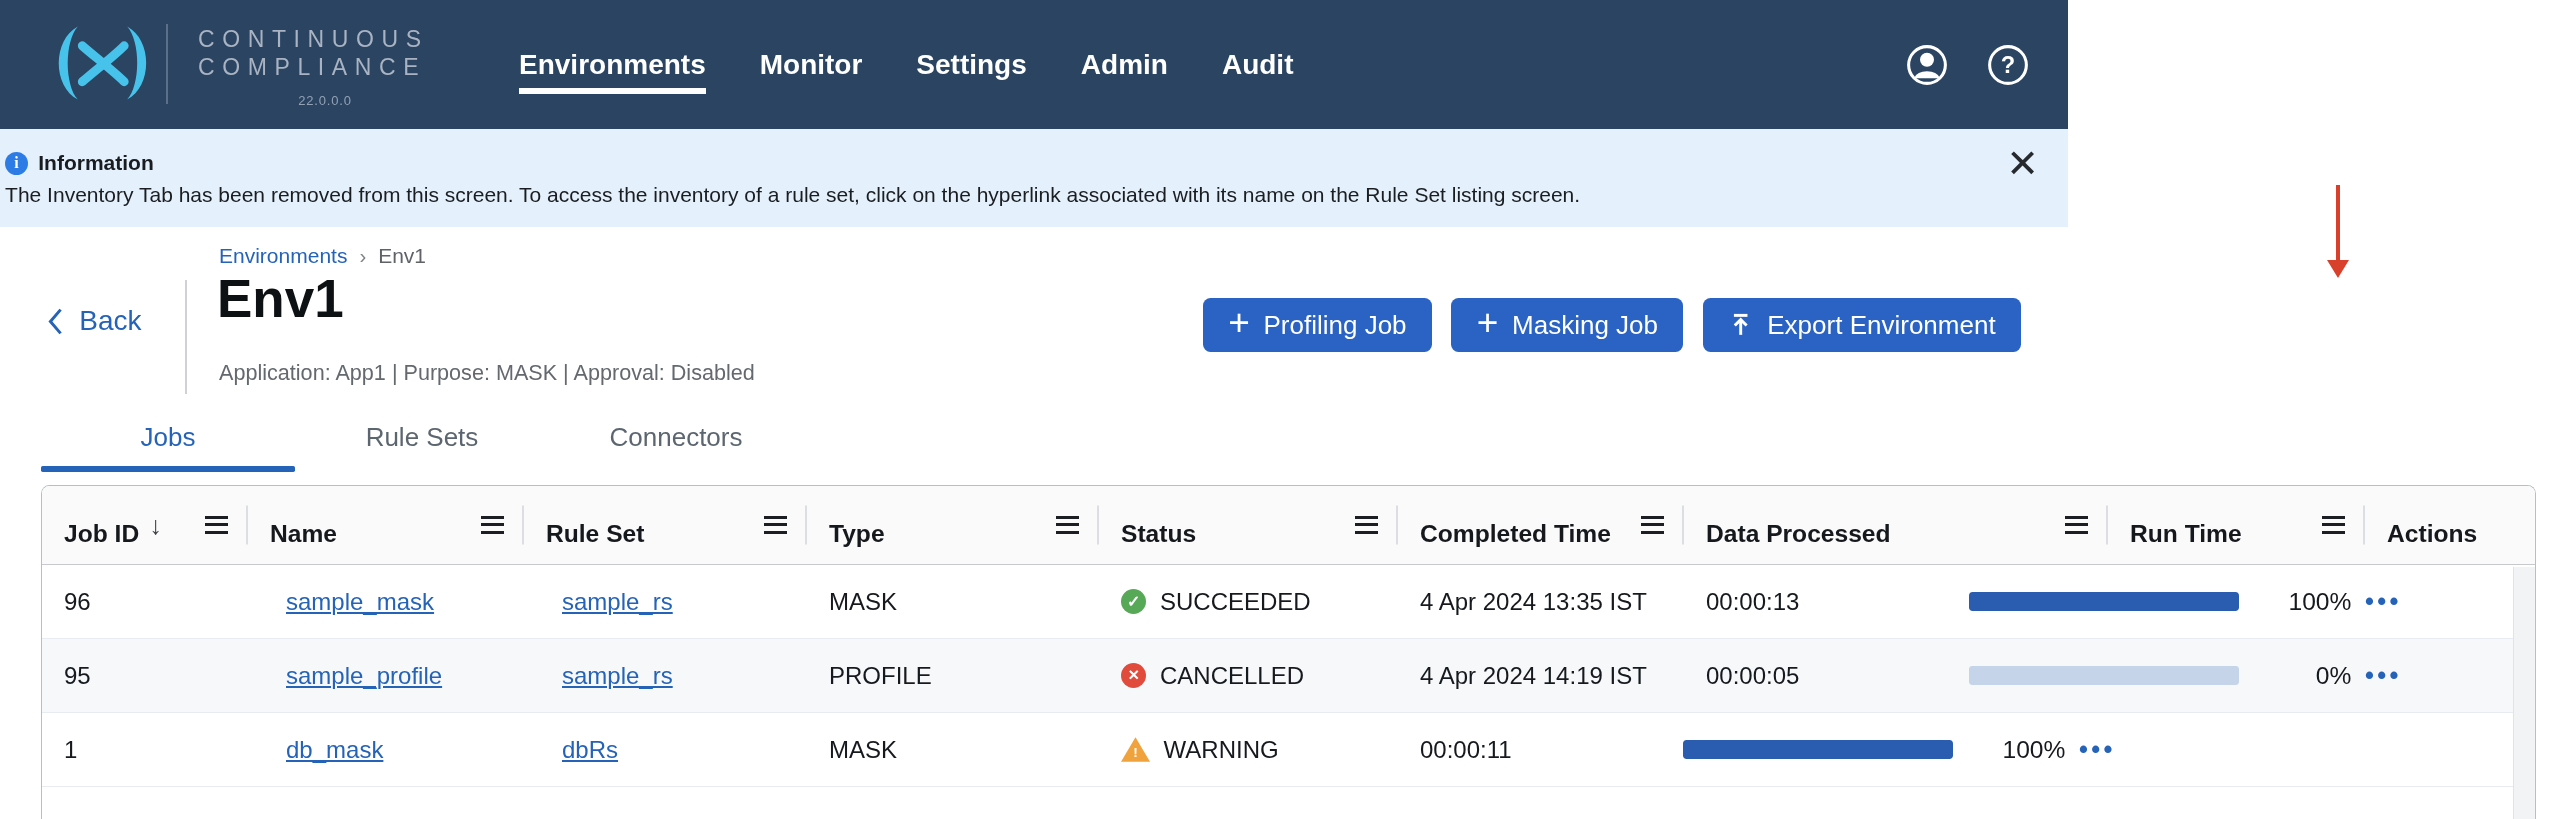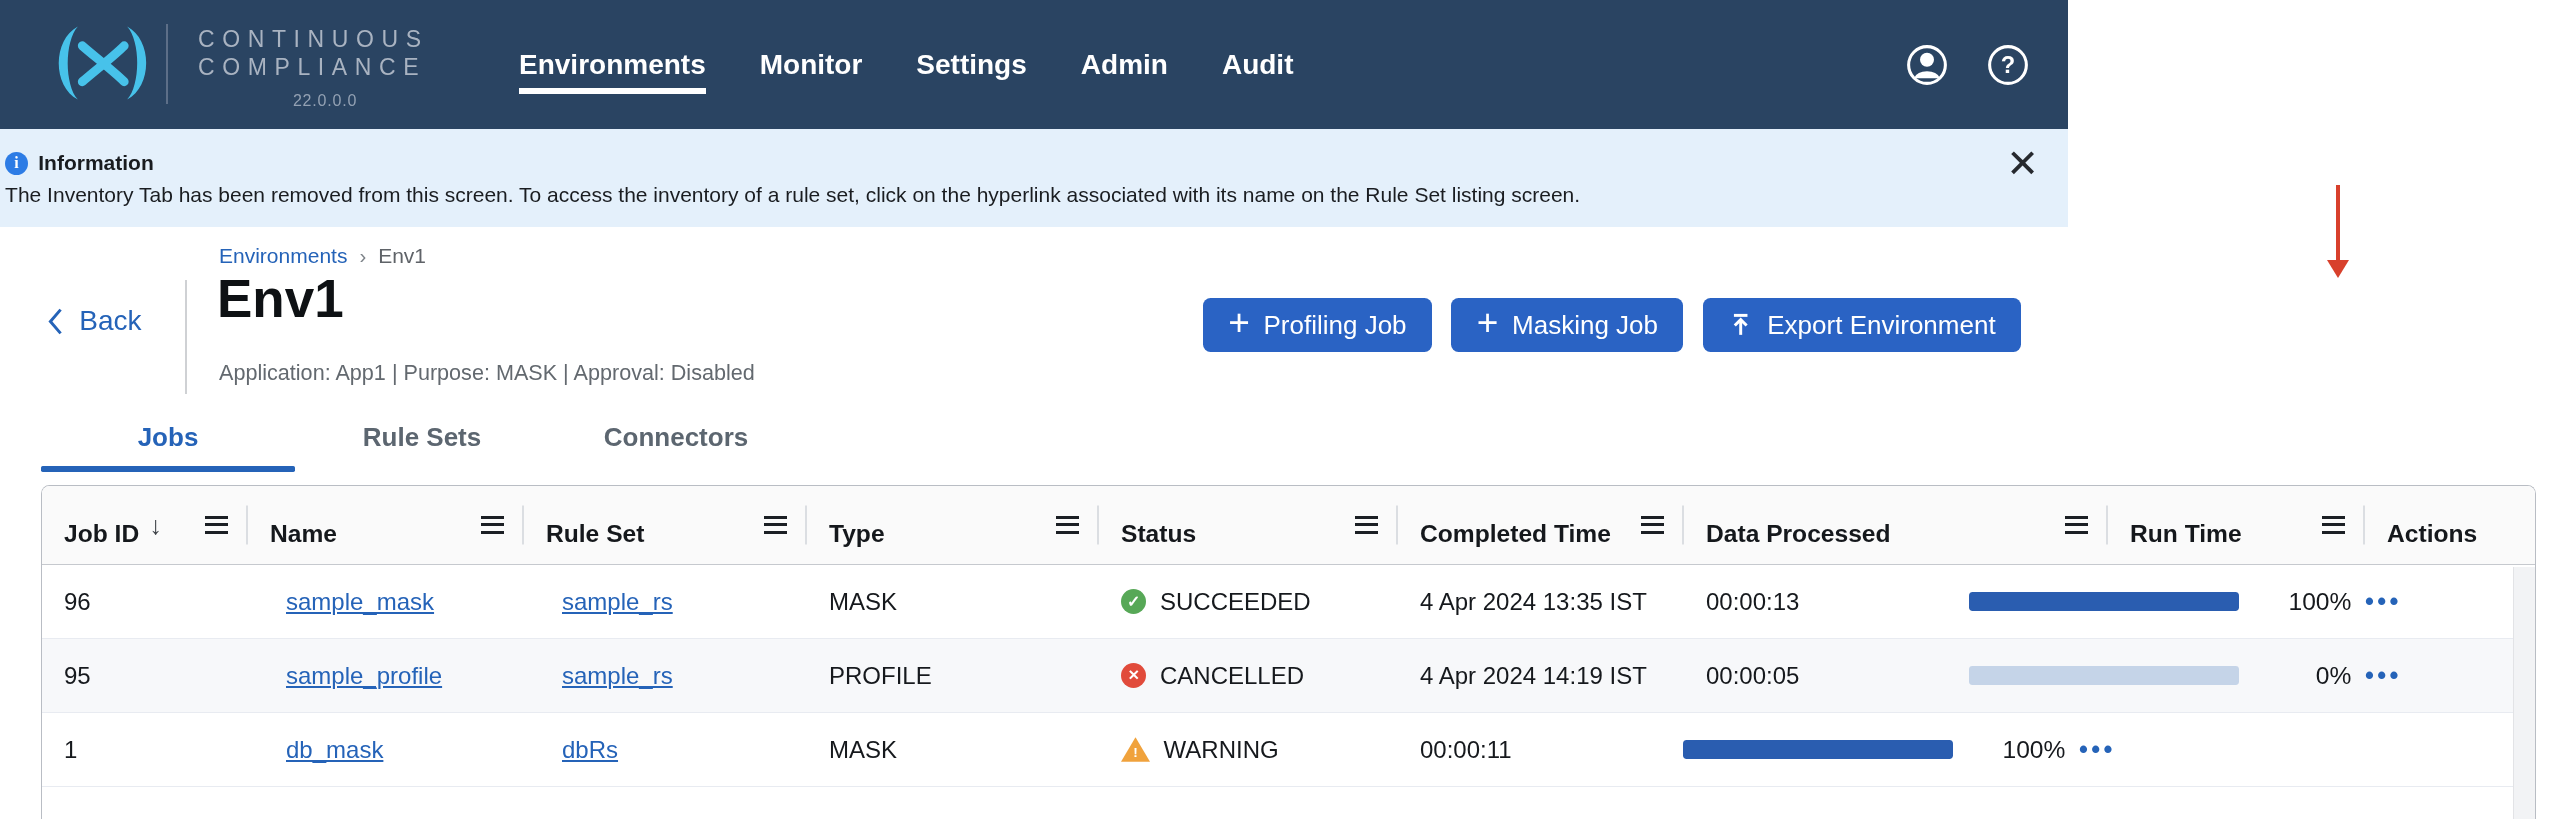--- a/index.html
+++ b/index.html
@@ -4,21 +4,21 @@
 <style>
   * { margin:0; padding:0; box-sizing:border-box; }
   html,body { width:2576px; height:819px; background:#fff; font-family:"Liberation Sans", sans-serif; overflow:hidden; }
   .stage { position:relative; width:2068px; height:819px; background:#fff; }
 
   
   .navbar { position:absolute; left:0; top:0; width:100%; height:129px; background:var(--navbar-bg); }
   .logo-mark { position:absolute; left:39px; top:20.4px; width:127px; height:86px; }
   .logo-sep { position:absolute; left:166px; top:24px; width:1.7px; height:80px; background:#5d6f88; }
   .brand { position:absolute; left:198px; top:25.4px; color:var(--logo-grey); font-size:23px; letter-spacing:7.6px; line-height:28px; font-weight:400; width:254px; }
-  .brand .version { margin-top:6px; font-size:16px; letter-spacing:0.8px; color:#93a1b3; text-align:center; }
+  .brand .version { margin-top:6px; font-size:13px; letter-spacing:0.8px; color:#93a1b3; text-align:center; }
   .nav-items { position:absolute; left:519px; top:0; height:129px; display:flex; align-items:center; gap:54px; }
   .nav-item { position:relative; color:#fff; font-size:28px; font-weight:700; cursor:pointer; text-decoration:none; }
   .nav-item.active::after { content:''; position:absolute; left:0; right:0; bottom:-13.6px; height:6px; background:#fff; }
   .nav-icons { position:absolute; right:39px; top:0; height:129px; display:flex; align-items:center; gap:39px; }
 
   
   .banner { position:absolute; left:0; top:129px; width:100%; height:98px; background:var(--banner-bg); }
   .banner-title-row { position:absolute; left:5.1px; top:22px; display:flex; align-items:center; gap:10.2px; }
   .info-icon { width:23px; height:23px; border-radius:50%; background:var(--info-blue); color:#fff; font-size:16px; font-weight:700; font-family:"Liberation Serif", serif; display:flex; align-items:center; justify-content:center; }
   .banner-title { font-size:21px; font-weight:700; color:#191c20; }
@@ -39,21 +39,21 @@
   .title-divider { position:absolute; left:185px; top:280px; width:1.7px; height:114px; background:#cfd1d4; }
   .page-title { position:absolute; left:217px; top:268px; font-size:53px; font-weight:600; color:#0e1114; }
   .page-subtitle { position:absolute; left:219px; top:360px; font-size:21.6px; color:#63696f; }
 
   .header-buttons { position:absolute; right:47px; top:298px; display:flex; gap:19.5px; }
   .btn { height:54px; background:var(--button-blue); color:#fff; border:none; border-radius:7.6px; padding:0 25.4px; font-size:26px; font-family:"Liberation Sans", sans-serif; display:flex; align-items:center; gap:13.6px; cursor:pointer; }
   .btn .plus { font-size:37px; font-weight:300; line-height:1; margin-top:-4.2px; }
 
   
   .tabs { position:absolute; left:41px; top:422px; display:flex; }
-  .tab { width:254px; text-align:center; font-size:26px; font-weight:700; color:var(--tab-grey); cursor:pointer; }
+  .tab { width:254px; text-align:center; font-size:26px; font-weight:400; color:var(--tab-grey); cursor:pointer; }
   .tab.active { color:var(--link-blue); }
   .tab-underline { position:absolute; left:41px; top:466px; width:254px; height:6px; background:var(--link-blue); border-radius:1.7px; }
 
   
   .card { position:absolute; left:41px; top:485px; width:2495px; height:334px; border:1.7px solid var(--border-grey); border-bottom:none; border-radius:8.5px 8.5px 0 0; background:#fff; overflow:hidden; }
   .thead { display:flex; height:79px; background:var(--header-bg); border-bottom:1.7px solid #c6c9ce; align-items:center; }
   .hcell { position:relative; height:100%; display:flex; align-items:center; padding:0 20.4px 0 22px; flex:none; }
   .hcell:not(:last-child)::after { content:''; position:absolute; right:0; top:50%; transform:translateY(-50%); width:2.5px; height:39px; background:#dbdee2; }
   .hlabel { font-size:24.6px; font-weight:700; color:#15181c; white-space:nowrap;margin-top:17px; }
   .sort-icon { font-size:25.4px; color:#3c4046; margin-left:10.2px; cursor:pointer; }

